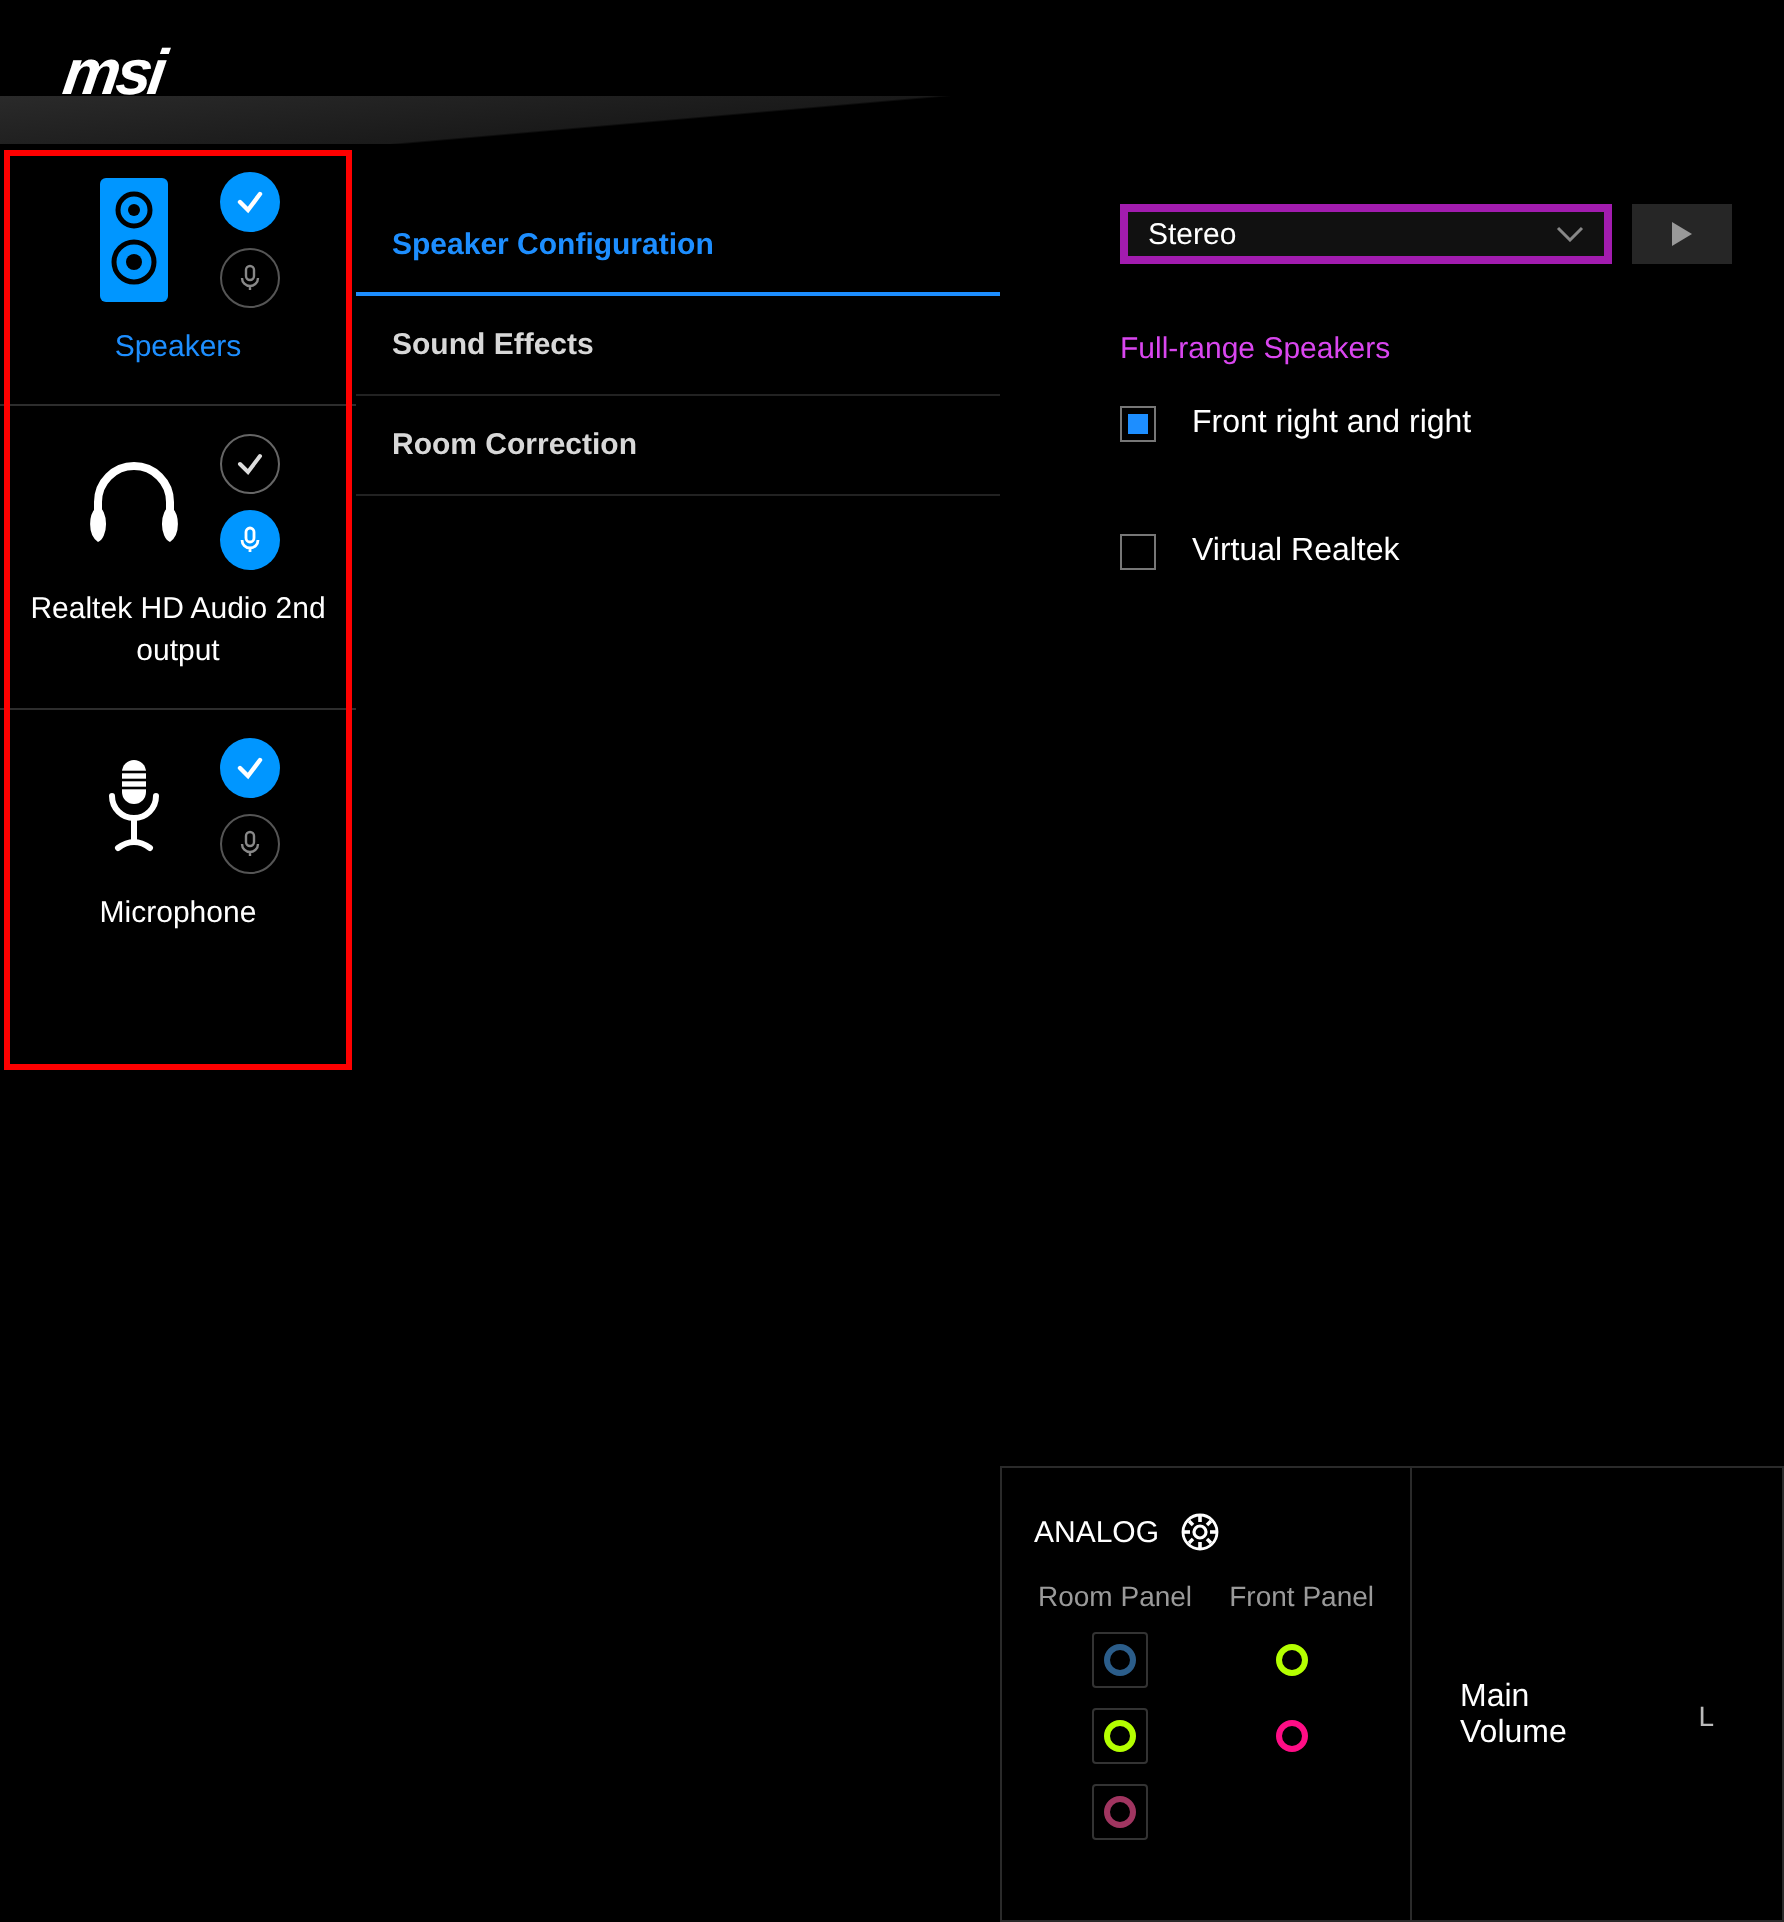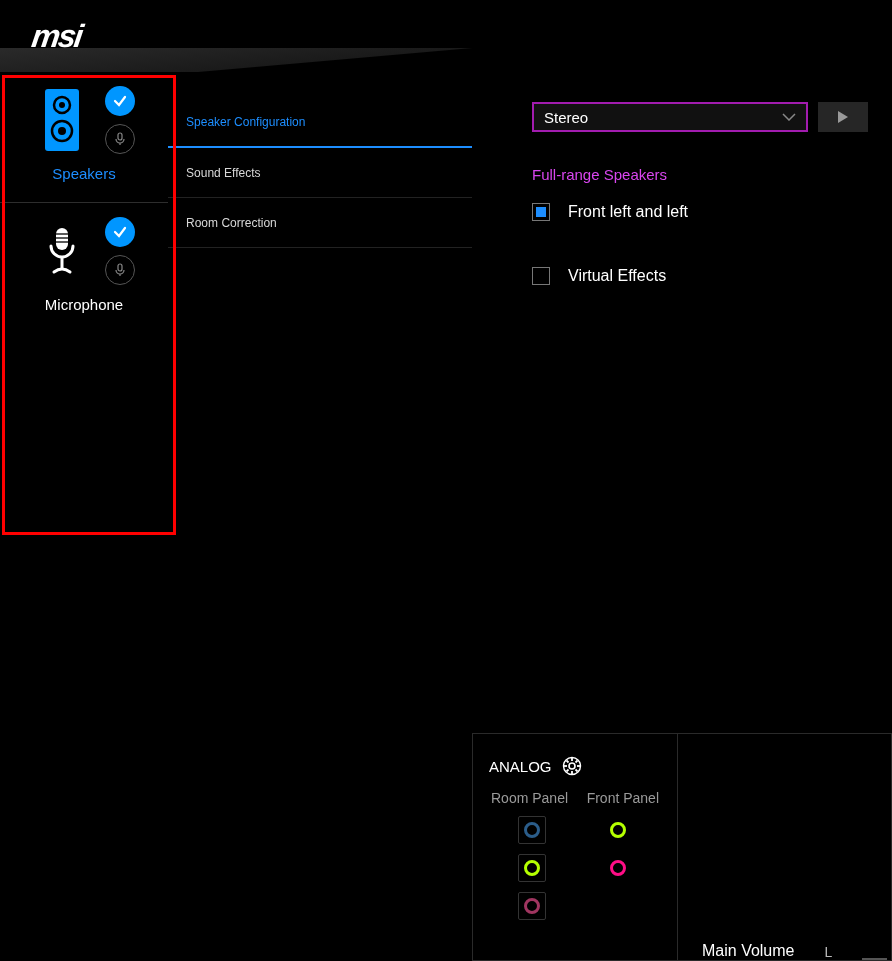--- a/index.html
+++ b/index.html
@@ -75,36 +75,37 @@
   
   .tabs-col {
     width: 322px;
     padding-top: 26px;
     background:#000;
   }
   .tab-item {
     height: 50px;
     display:flex; align-items:center;
     padding-left: 18px;
-    font-size:12px;
+    font-size:15px;
     color:#d8d8d8;
     border-bottom:1px solid #222;
     cursor:pointer;
+    font-weight:bold;
   }
   .tab-item.active { color:#1d8eff; border-bottom:2px solid #1d8eff; }
   
   .content-col {
     flex:1;
     position:relative;
     padding: 30px 24px 0 60px;
   }
   .config-row { display:flex; align-items:center; gap:10px; margin-bottom:34px; }
   .dropdown {
-    width:276px; height:30px;
-    border:2px solid #a21caf;
+    width:246px; height:30px;
+    border:4px solid #a21caf;
     background:#111;
     display:flex; align-items:center; justify-content:space-between;
     padding:0 10px;
     font-size:15px;
     cursor:pointer;
   }
   .dropdown .chevron { color:#888; font-size:11px; }
   .play-btn {
     width:50px; height:30px;
     background:#262626;
@@ -144,21 +145,21 @@
   .jack {
     width:28px; height:28px; border:1px solid #333; border-radius:2px;
     display:flex; align-items:center; justify-content:center;
     cursor:pointer;
   }
   .jack-ring { width:16px; height:16px; border-radius:50%; border:3px solid; background:transparent; }
   .volume-card {
     flex:1;
     border:1px solid #2a2a2a; border-left:none;
     padding:22px 4px 0 24px;
-    display:flex; align-items:flex-end; gap:30px;
+    display:flex; align-items:center; gap:30px;
   }
   .vol-label { font-size:16px; }
   .vol-channel { font-size:14px; color:#bbb; }
   .vol-track { flex:1; height:2px; background:#555; margin-top:10px; }
   svg { display:block; }
 </style>
 </head>
 <body>
 
 <div class="header">
@@ -191,20 +192,45 @@
             <svg width="12" height="14" viewBox="0 0 12 14">
                 <rect x="4" y="1" width="4" height="7" rx="2" fill="none" stroke="#888" stroke-width="1.2"></rect>
                 <path d="M2 7 a4 4 0 0 0 8 0 M6 11 v2" stroke="#888" stroke-width="1.2" fill="none"></path>
               </svg>
           </div>
         </div>
       </div>
       <div class="device-label active">Speakers</div>
     </div>
 
+    <div class="device-card">
+      <div class="device-row">
+        <div class="device-icon-wrap">
+          <svg width="48" height="44" viewBox="0 0 48 44">
+            <path d="M6 28 v-6 a18 18 0 0 1 36 0 v6" stroke="#fff" stroke-width="4" fill="none" stroke-linecap="round"></path>
+            <path d="M6 24 a7 10 0 0 0 0 18 a5 9 0 0 0 4 -9 a5 9 0 0 0 -4 -9 Z" fill="#fff"></path>
+            <path d="M42 24 a7 10 0 0 1 0 18 a5 9 0 0 1 -4 -9 a5 9 0 0 1 4 -9 Z" fill="#fff"></path>
+          </svg>
+        </div>
+        <div class="badge-col">
+          <div class="badge badge-check-inactive">
+            <svg width="16" height="16" viewBox="0 0 16 16">
+                <path d="M3 8 L7 12 L13 4" stroke="#ddd" stroke-width="2" fill="none" stroke-linecap="round"></path>
+              </svg>
+          </div>
+          <div class="badge badge-mic-active">
+            <svg width="12" height="14" viewBox="0 0 12 14">
+                <rect x="4" y="1" width="4" height="7" rx="2" fill="none" stroke="#fff" stroke-width="1.4"></rect>
+                <path d="M2 7 a4 4 0 0 0 8 0 M6 11 v2" stroke="#fff" stroke-width="1.4" fill="none"></path>
+              </svg>
+          </div>
+        </div>
+      </div>
+      <div class="device-label">Realtek HD Audio 2nd output</div>
+    </div>
 
     <div class="device-card" style="border-bottom:none">
       <div class="device-row">
         <div class="device-icon-wrap">
           <svg width="36" height="50" viewBox="0 0 36 50">
             <rect x="12" y="2" width="12" height="22" rx="6" fill="#fff"></rect>
             <line x1="12" y1="8" x2="24" y2="8" stroke="#000" stroke-width="1.3"></line>
             <line x1="12" y1="12" x2="24" y2="12" stroke="#000" stroke-width="1.3"></line>
             <line x1="12" y1="16" x2="24" y2="16" stroke="#000" stroke-width="1.3"></line>
             <path d="M7 20 a11 11 0 0 0 22 0" stroke="#fff" stroke-width="3" fill="none" stroke-linecap="round"></path>
@@ -250,26 +276,26 @@
         <svg width="12" height="14" viewBox="0 0 12 14">
             <path d="M1 1 L11 7 L1 13 Z" fill="#999"></path>
           </svg>
       </div>
     </div>
 
     <div class="section-label">Full-range Speakers</div>
 
     <div class="check-row">
       <div class="checkbox checked"></div>
-      <span>Front left and left</span>
+      <span>Front right and right</span>
     </div>
 
     <div class="check-row">
       <div class="checkbox"></div>
-      <span>Virtual Effects</span>
+      <span>Virtual Realtek</span>
     </div>
 
     <div class="bottom-panel">
       <div class="analog-card">
         <div class="analog-header">
           <span>ANALOG</span>
           <span class="gear-circ">
             <svg width="20" height="20" viewBox="0 0 20 20">
               <circle cx="10" cy="10" r="8.5" fill="none" stroke="#fff" stroke-width="1.4"></circle>
               <circle cx="10" cy="10" r="3" fill="none" stroke="#fff" stroke-width="1.6"></circle>

